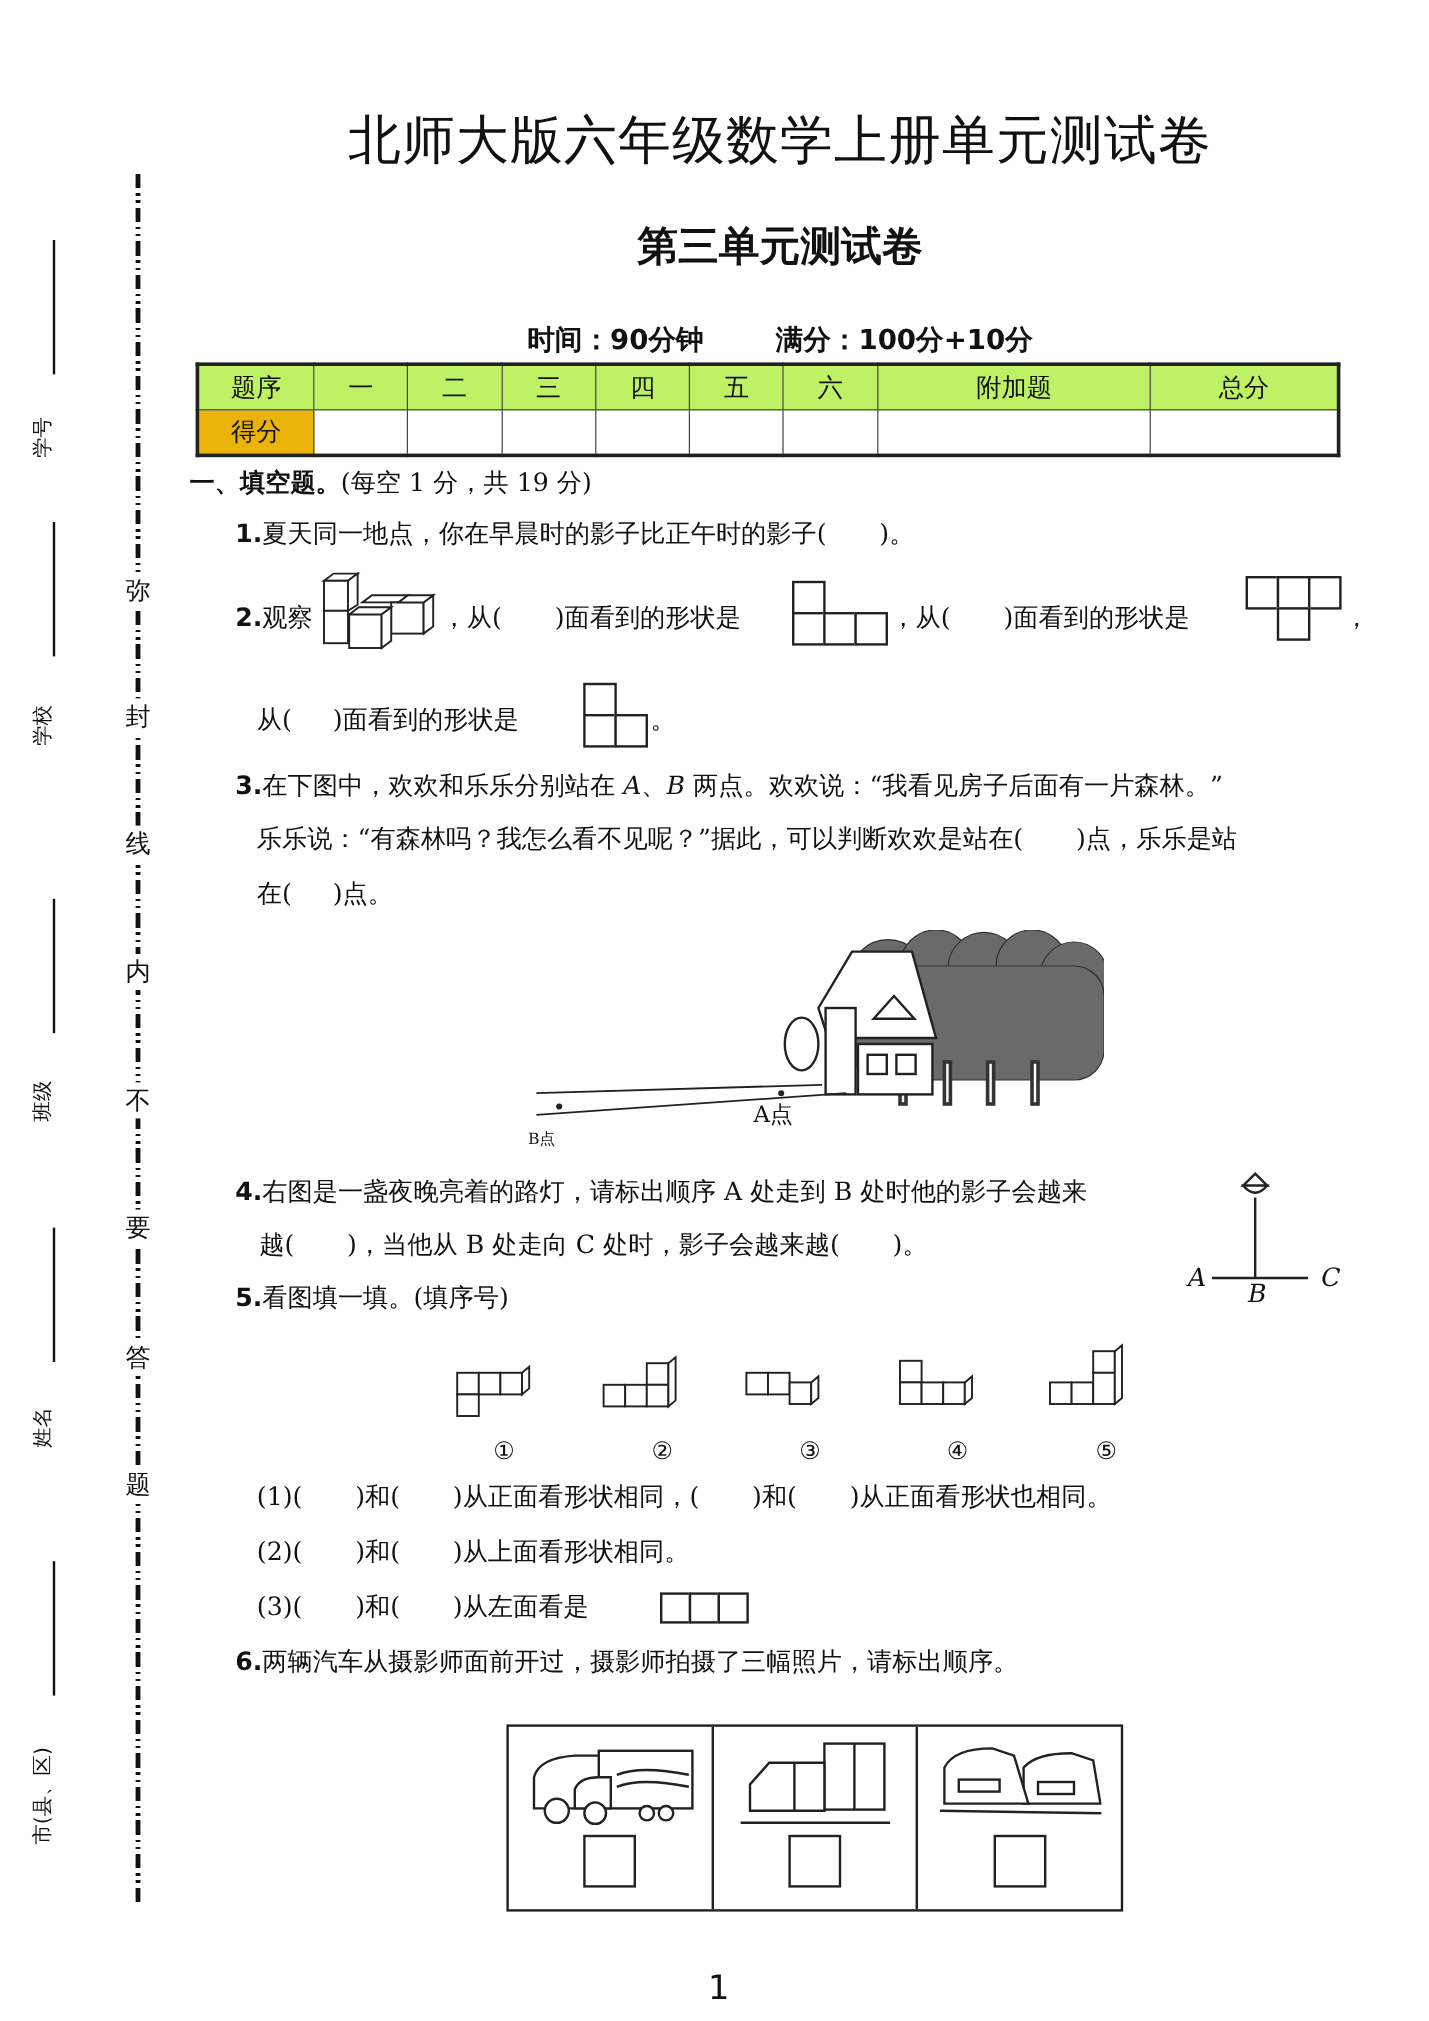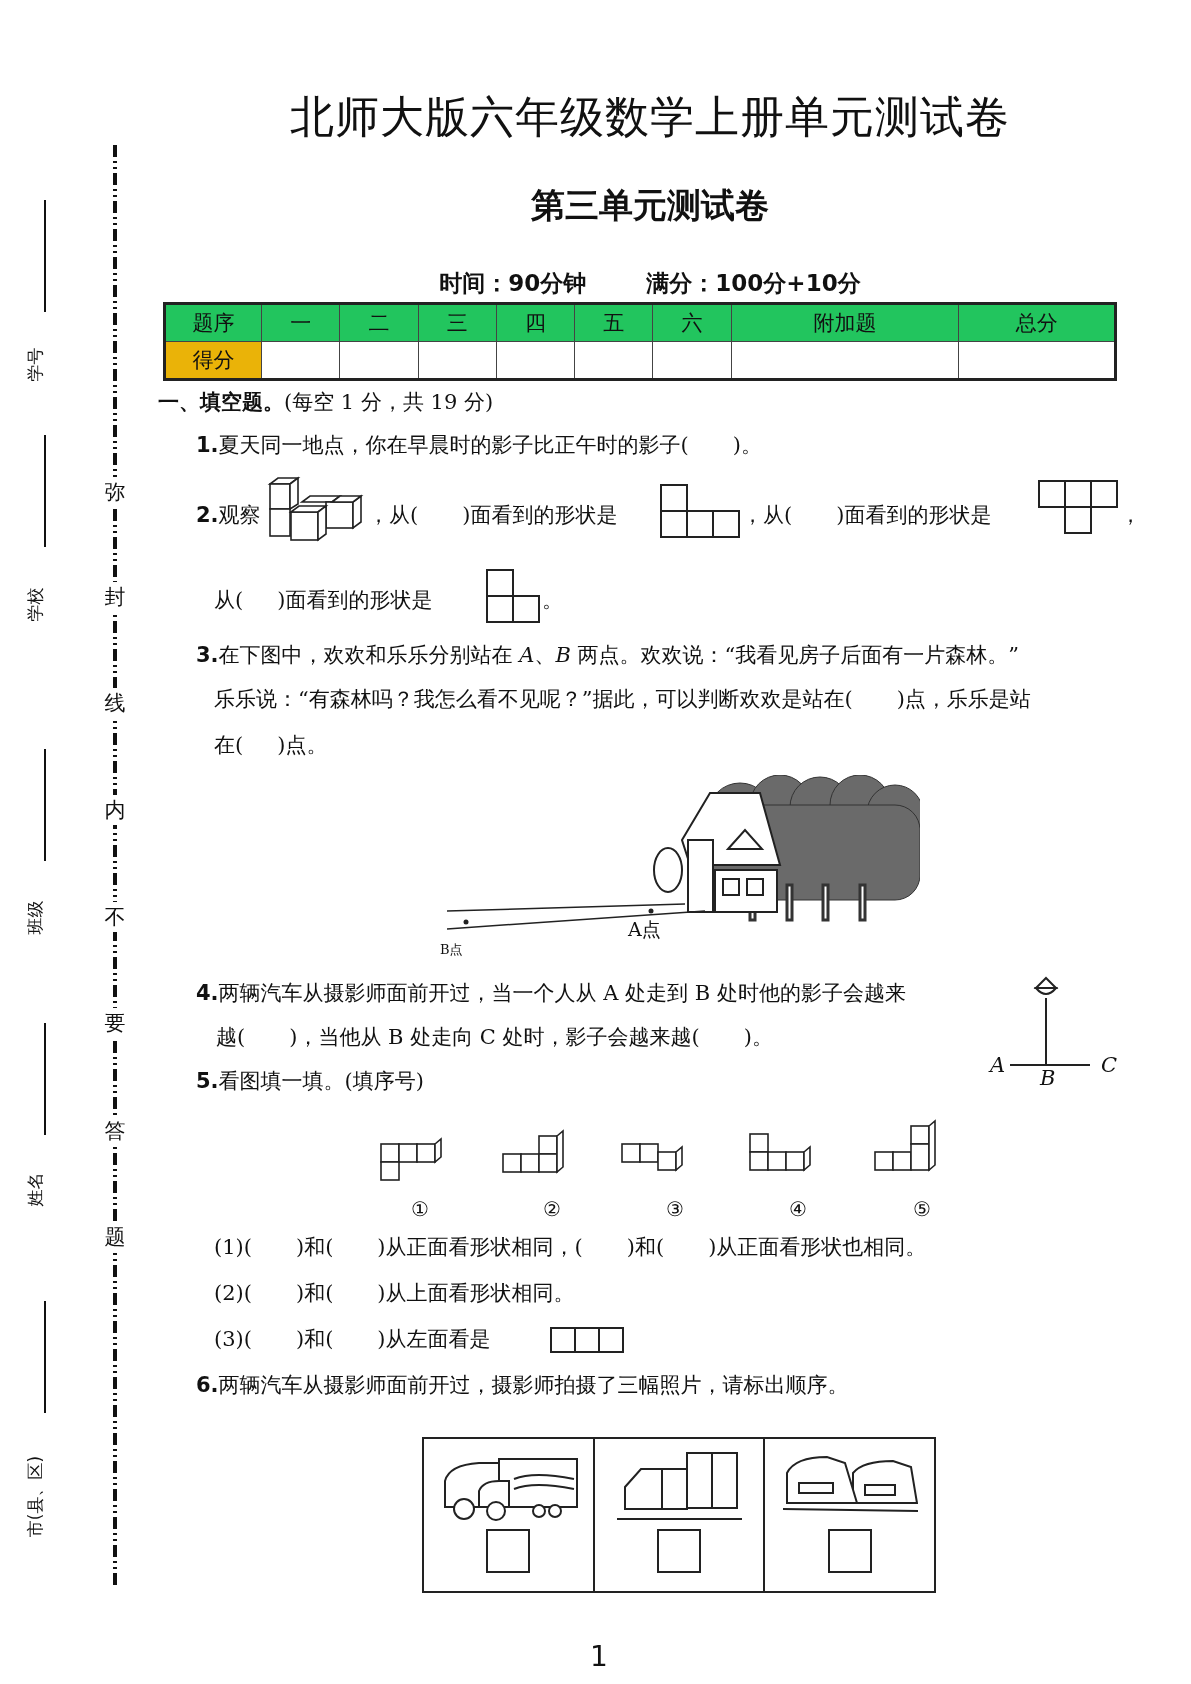--- a/index.html
+++ b/index.html
@@ -22,21 +22,21 @@
   .subtitle { left: 150px; width: 1000px; top: 183px; text-align: center; font-family: "DejaVu Sans", sans-serif;
     font-weight: bold; font-size: 34px; }
   .meta { left: 150px; width: 1000px; top: 268px; text-align: center; font-family: "DejaVu Sans", sans-serif;
     font-weight: bold; font-size: 23px; }
   .meta span { margin: 0 26px; }
 
   
   table.score { position: absolute; left: 163px; top: 302px; width: 954px; border-collapse: collapse;
     border: 3px solid #222; font-family: "DejaVu Sans", sans-serif; font-size: 21px; }
   table.score td { border: 1px solid #444; height: 36px; text-align: center; padding: 0; }
-  table.score tr.head td { background: #22c55e; }
+  table.score tr.head td { background: #bef264; }
   table.score td.rowhead { background: #eab308; width: 95px; }
 
   
   .q { font-size: 21px; line-height: 30px; white-space: nowrap; }
   .q b.num { font-family: "DejaVu Sans", sans-serif; font-weight: bold; }
   .section { font-size: 21px; }
   .section b { font-family: "DejaVu Sans", sans-serif; margin-top: 40px; }
   .blank { display: inline-block; width: 44px; }
   .blank-s { display: inline-block; width: 34px; }
   .it { font-style: italic; }
@@ -211,21 +211,21 @@
     <path d="M27,136 L265,129"></path>
       <path d="M27,154 L285,136"></path>
   </g>
   <circle cx="46" cy="147" r="2.5" fill="#222"></circle>
   <circle cx="231" cy="136" r="2.5" fill="#222"></circle>
 </svg>
 <div class="abs q" style="left:628px;top:914px;font-size:19px">A点</div>
 <div class="abs q" style="left:440px;top:935px;font-size:13px">B点</div>
 
 <div class="abs q" style="left:196px;top:978px">
-  <b class="num">4.</b><span>两辆汽车从摄影师面前开过，当一个人从 A 处走到 B 处时他的影子会越来</span>
+  <b class="num">4.</b><span>右图是一盏夜晚亮着的路灯，请标出顺序 A 处走到 B 处时他的影子会越来</span>
 </div>
 <div class="abs q" style="left:216px;top:1022px">
   <span>越(</span><span class="blank"></span><span>)，当他从 B 处走向 C 处时，影子会越来越(</span><span class="blank"></span><span>)。</span>
 </div>
 <svg class="figure" style="left:990px;top:970px" width="120" height="100">
   <g stroke="#222" stroke-width="2" fill="#fff">
     <polygon points="56,8 66,18 46,18"></polygon>
     <path d="M46,18 Q56,30 66,18 Z"></path>
     <line x1="56" y1="28" x2="56" y2="95"></line>
     <line x1="20" y1="95" x2="100" y2="95"></line>

